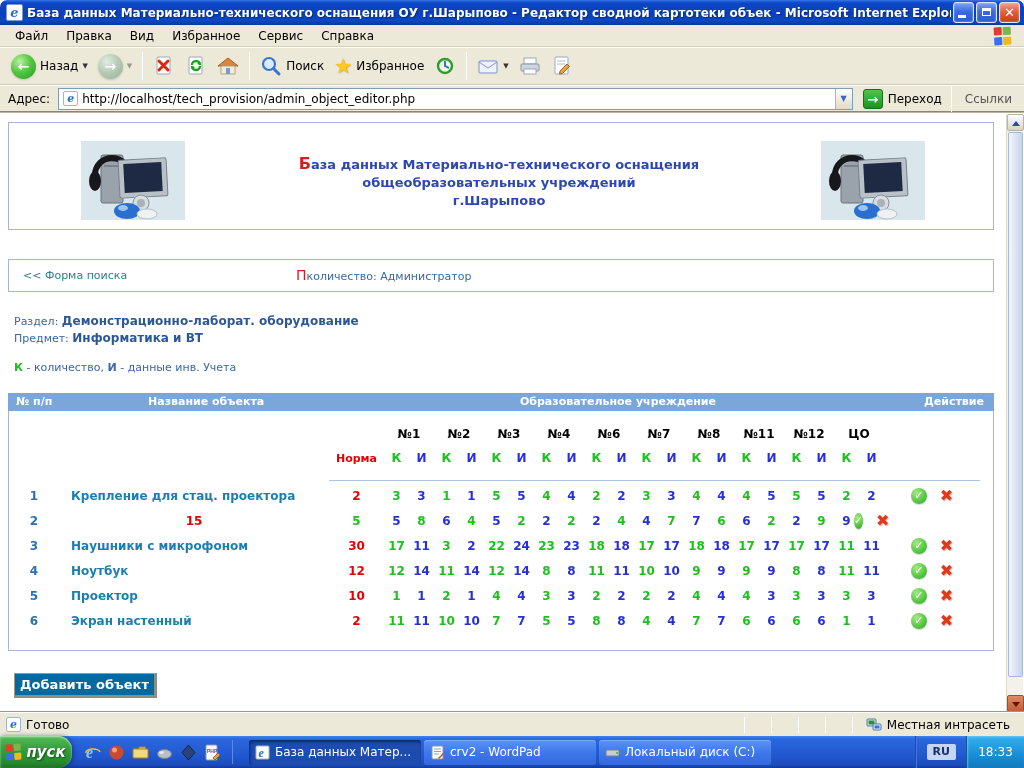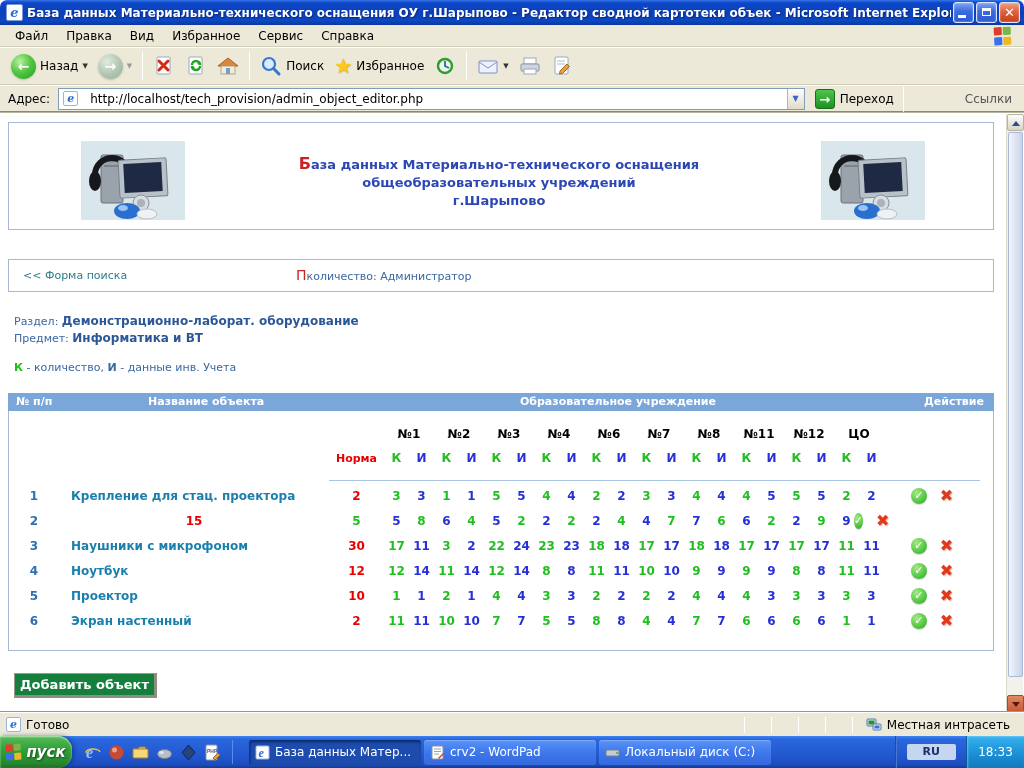--- a/index.html
+++ b/index.html
@@ -43,28 +43,28 @@
   .ticon { width:22px; height:22px; display:block; }
   .star { font-size:20px; color:#ffc81e; text-shadow:0 0 1px #c89010, 1px 1px 1px #a9841f66; line-height:22px; }
 
   
   .addrbar { position:absolute; left:0; top:86px; width:1024px; height:26px; background:#ece9d8;
     border-bottom:1px solid #8a867a; display:flex; align-items:center; padding:0 4px; }
   .addrbar .albl { font:12px "DejaVu Sans",sans-serif; color:#000; margin:0 8px 0 4px; }
   .addrfield { width:848px; height:22px; background:#fff; border:1px solid #7f9db9; display:flex; align-items:center; }
   .addrfield .pgicon { width:15px; height:15px; margin:0 4px; background:#fff; border:1px solid #9db4d8; border-radius:2px;
     color:#2a6fd0; font:italic bold 11px/13px "DejaVu Serif",serif; text-align:center; }
-  .addrfield input { flex:1; border:0; outline:0; font:12px "DejaVu Sans",sans-serif; color:#000; background:transparent;margin-left:8px; }
+  .addrfield input { flex:1; border:0; outline:0; font:12px "DejaVu Sans",sans-serif; color:#000; background:transparent; }
   .addrfield .combo { width:17px; height:20px; background:linear-gradient(#fdfdfb,#e0dccb); border-left:1px solid #b8b4a2;
     font-size:8px; color:#3a66c8; text-align:center; line-height:20px; }
   .gobtn { display:flex; align-items:center; margin-left:6px; padding:1px 4px; }
   .gobtn .goicon { width:20px; height:20px; border-radius:3px; background:linear-gradient(#4fc44f,#1d9222);
     color:#fff; font:bold 13px/20px "DejaVu Sans",sans-serif; text-align:center; border:1px solid #157018; }
   .gobtn .lbl { font:12px "DejaVu Sans",sans-serif; margin-left:5px; }
-  .links { font:12px "DejaVu Sans",sans-serif; color:#555; padding:0 8px;margin-left:48px; }
+  .links { font:12px "DejaVu Sans",sans-serif; color:#555; padding:0 8px; }
 
   
   .content { position:absolute; left:0; top:112px; width:1024px; height:600px; background:#fff; border-top:1px solid #b8b4a4; }
   .pagebox { position:absolute; border:1px solid #a6b7d6; background:#fff; }
   .hdrbox { left:8px; top:9px; width:986px; height:108px; }
   .logo { position:absolute; top:18px; width:104px; height:79px; }
   .logo.l { left:72px; } .logo.r { left:812px; }
   .hdr-title { position:absolute; left:180px; top:32px; width:620px; text-align:center;
     font:bold 13px/18px "DejaVu Sans",sans-serif; color:#2c47b4; }
   .hdr-title .redcap { color:#cc2222; font-size:16px; }
@@ -100,21 +100,21 @@
   .c-name { padding-left:12px; font:bold 12px "DejaVu Sans",sans-serif; color:#1b7fae; cursor:pointer; }
   .c-norm { text-align:center; font:bold 12px "DejaVu Sans",sans-serif; color:#e80000; }
   .v-k { text-align:center; font:bold 12px "DejaVu Sans",sans-serif; color:#1fbf1f; }
   .v-i { text-align:center; font:bold 12px "DejaVu Sans",sans-serif; color:#2630d6; }
   .c-act { display:flex; justify-content:center; align-items:center; gap:13px; }
   .check-icon { width:16px; height:16px; border-radius:50%;
     background:radial-gradient(circle at 35% 30%,#a8e888 0%,#5fcd4a 50%,#2fa32f 100%);
     color:#fff; font:bold 11px/16px "DejaVu Sans",sans-serif; text-align:center; box-shadow:0 1px 1px #9996; }
   .delete-icon { color:#e2391b; font:bold 16px/16px "DejaVu Sans",sans-serif; text-shadow:1px 1px 1px #8a230c55; }
 
-  .addbtn { position:absolute; left:14px; top:560px; width:143px; height:25px; background:#15803d;
+  .addbtn { position:absolute; left:14px; top:560px; width:143px; height:25px; background:#0369a1;
     border:1px solid #9a9a8a; border-right:3px solid #8e8e80; border-bottom:3px solid #8e8e80;
     color:#fff; font:bold 13px/21px "DejaVu Sans",sans-serif; text-align:center; }
 
   
   .vscroll { position:absolute; right:1px; top:1px; width:17px; height:598px; background:#f2f1ea; border-left:1px solid #dcd9c8; }
   .sbtn { position:absolute; left:0; width:17px; height:17px; background:linear-gradient(#fdfdfb,#d8d4c4);
     border:1px solid #b8b4a2; border-radius:2px; }
   .sbtn.up { top:0; } .sbtn.down { bottom:0; background:linear-gradient(#e08a64,#c75a38); border-color:#a8492a; }
   .tri-up { position:absolute; left:4px; top:6px; border-left:4px solid transparent; border-right:4px solid transparent; border-bottom:5px solid #2a4a9a; }
   .tri-down { position:absolute; left:4px; top:6px; border-left:4px solid transparent; border-right:4px solid transparent; border-top:5px solid #5a1808; }
@@ -145,21 +145,21 @@
   .ql { width:17px; height:17px; display:block; }
   .qsep { width:1px; height:24px; background:#1a46a8; border-right:1px solid #5a8af0; margin-left:4px; }
   .taskbtns { display:flex; align-items:center; gap:3px; margin-left:6px; flex:1; }
   .taskbtn { width:172px; height:25px; border-radius:3px; display:flex; align-items:center; padding:0 6px;
     background:linear-gradient(180deg,#5a93f6 0%,#3e78ea 50%,#3468dd 100%); box-shadow:inset 0 1px 1px #bcd2ff66; }
   .taskbtn.active { background:#1d4cae; box-shadow:inset 1px 2px 3px #0a2a6a; }
   .taskbtn .ticn { width:15px; height:15px; margin-right:5px; flex:none; }
   .taskbtn .tlbl { color:#fff; font:12px "DejaVu Sans",sans-serif; white-space:nowrap; overflow:hidden; text-overflow:ellipsis; }
   .tray { display:flex; align-items:center; height:32px; }
   .traysep { width:2px; height:32px; background:linear-gradient(90deg,#16367e,#5a8af0); }
-  .langchip { background:#c6d6f0; color:#17316a; font:bold 11px/16px "DejaVu Sans",sans-serif; padding:0 16px; border-radius:2px; margin:0 10px; }
+  .langchip { background:#c6d6f0; color:#17316a; font:bold 11px/16px "DejaVu Sans",sans-serif; padding:0 6px; border-radius:2px; margin:0 10px; }
   .clockpanel { width:58px; height:32px; background:linear-gradient(180deg,#35b2ee 0%,#1d93d8 50%,#1278bc 100%);
     border-left:1px solid #0d5a9a; box-shadow:inset 1px 1px 2px #9adcff88; color:#fff; font:12px/32px "DejaVu Sans",sans-serif; text-align:center; }
 </style>
 </head>
 <body>
 
 <div class="titlebar">
   <div class="appicon">e</div>
   <div class="title">База данных Материально-технического оснащения ОУ г.Шарыпово - Редактор сводной картотеки объек - Microsoft Internet Explorer</div>
   <div class="winbtn">

